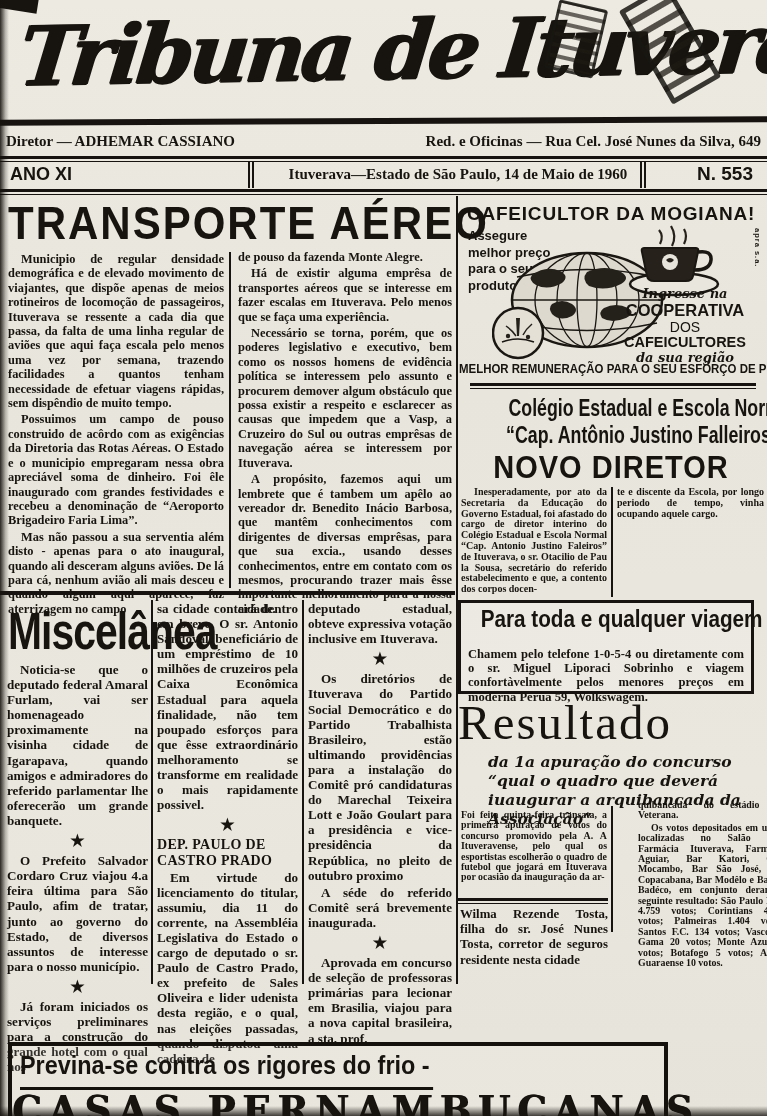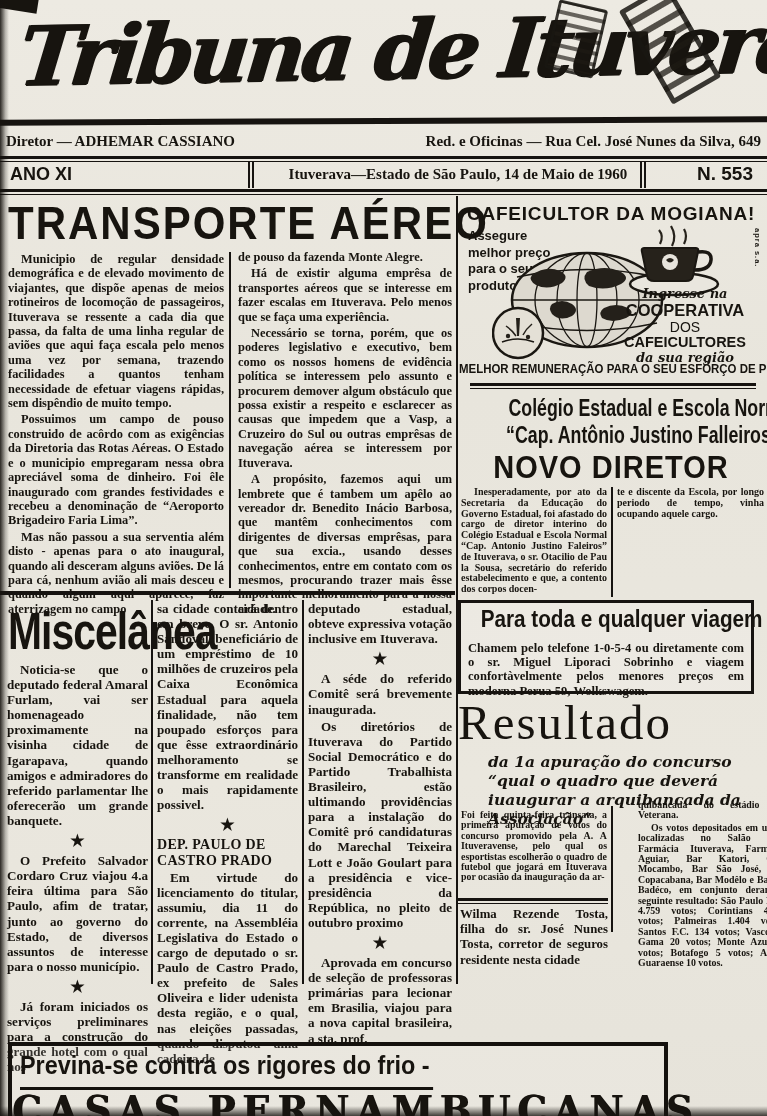--- a/index.html
+++ b/index.html
@@ -64,21 +64,21 @@
   .ingresse .b2{font-family:"Liberation Sans",sans-serif;font-weight:normal;font-size:14px;margin:1px 0;}
   .ingresse .b3{font-family:"Liberation Sans",sans-serif;font-weight:bold;font-size:14.5px;margin:1px 0;}
   .cafe-bottom{position:absolute;left:459px;top:362px;white-space:nowrap;
     font-family:"Liberation Sans",sans-serif;font-weight:bold;font-size:12.2px;
     transform:scaleX(.94);transform-origin:left;}
   .agency{position:absolute;left:753px;top:228px;writing-mode:vertical-rl;
     font-family:"Liberation Sans",sans-serif;font-weight:bold;font-size:7.5px;letter-spacing:1px;}
   
   .travel-box{position:absolute;left:458px;top:600px;width:290px;height:88px;border:3px solid #161310;
     background:rgba(255,255,255,.15);}
-  .travel-box h3{margin:3px 4px 8px;text-align:center;white-space:nowrap;}
+  .travel-box h3{margin:3px 4px 14px;text-align:center;white-space:nowrap;}
   .travel-box h3 span{display:inline-block;transform:scaleX(.9);transform-origin:center;
     font-family:"Liberation Sans",sans-serif;font-weight:bold;font-size:23px;}
   .travel-body{margin:0 7px;font-weight:bold;font-size:12.6px;line-height:14.2px;text-align:justify;}
   
   .bottom-ad{position:absolute;left:8px;top:1042px;width:660px;height:120px;border:4px solid #14110d;
     box-sizing:border-box;background:rgba(255,255,255,.12);}
   .prev-line{position:absolute;left:8px;top:4px;white-space:nowrap;
     font-family:"Liberation Sans",sans-serif;font-weight:bold;font-size:26px;
     transform:scaleX(.9);transform-origin:left top;border-bottom:3px solid #14110d;padding:0 4px 6px 0;}
   .prev-right{position:absolute;left:472px;top:3px;width:262px;
@@ -241,22 +241,22 @@
   <div class="flow misc-col" style="left:157px;top:601px;width:141px;">
       <p class="noind">sa cidade contará dentro em breve. O sr. Antonio Sandoval, beneficiário de um empréstimo de 10 milhões de cruzeiros pela Caixa Econômica Estadual para aquela finalidade, não tem poupado esforços para que êsse extraordinário melhoramento se transforme em realidade o mais rapidamente possivel.</p>
       <p class="star">★</p>
       <p class="subhead">DEP. PAULO DE CASTRO PRADO</p>
       <p>Em virtude do licenciamento do titular, assumiu, dia 11 do corrente, na Assembléia Legislativa do Estado o cargo de deputado o sr. Paulo de Castro Prado, ex prefeito de Sales Oliveira e lider udenista desta região, e o qual, nas eleições passadas, quando disputou uma cadeira de</p>
     </div>
   <div class="vrule" style="left:302px;top:600px;height:384px;width:1.5px;"></div>
   <div class="flow misc-col" style="left:308px;top:601px;width:144px;">
       <p class="noind">deputado estadual, obteve expressiva votação inclusive em Ituverava.</p>
       <p class="star">★</p>
+      <p>Os diretórios de Ituverava do Partido Social Democrático e do Partido Trabalhista Brasileiro, estão ultimando providências para a instalação do Comitê pró candidaturas do Marechal Teixeira Lott e João Goulart para a presidência e vice-presidência da República, no pleito de outubro proximo</p>
       <p>A séde do referido Comitê será brevemente inaugurada.</p>
-      <p>Os diretórios de Ituverava do Partido Social Democrático e do Partido Trabalhista Brasileiro, estão ultimando providências para a instalação do Comitê pró candidaturas do Marechal Teixeira Lott e João Goulart para a presidência e vice-presidência da República, no pleito de outubro proximo</p>
       <p class="star">★</p>
       <p>Aprovada em concurso de seleção de professoras primárias para lecionar em Brasilia, viajou para a nova capital brasileira, a sta. prof.</p>
     </div>
 
   <div class="bottom-ad">
     <div class="prev-line">Previna-se contra os rigores do frio -</div>
     <div class="brand-big">CASAS PERNAMBUCANAS</div>
     <div class="qual-line"><span>ARTIGOS DE QUALIDADE —«»— ESTOQUE VARIADISSIMO —«»— PREÇOS POPULARES</span></div>
     <div class="brand-small">
       <span class="b">CASAS PERNAMBUCANAS</span>

